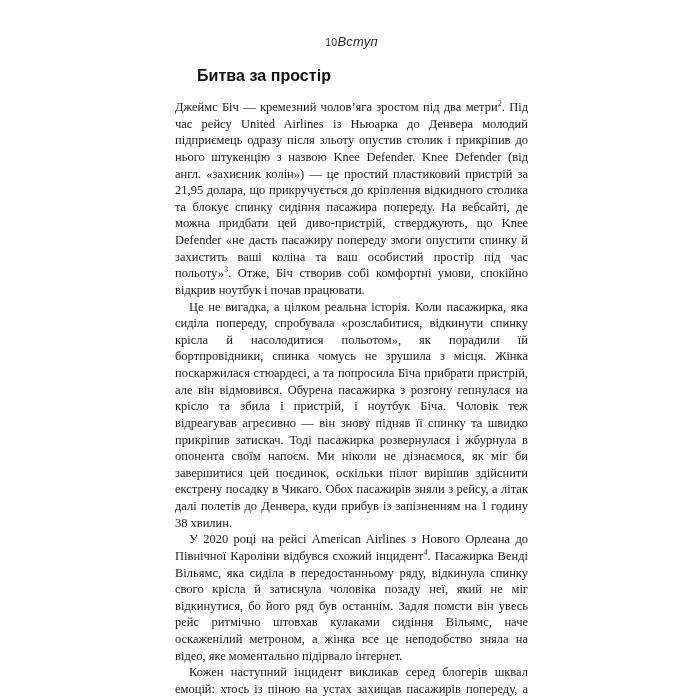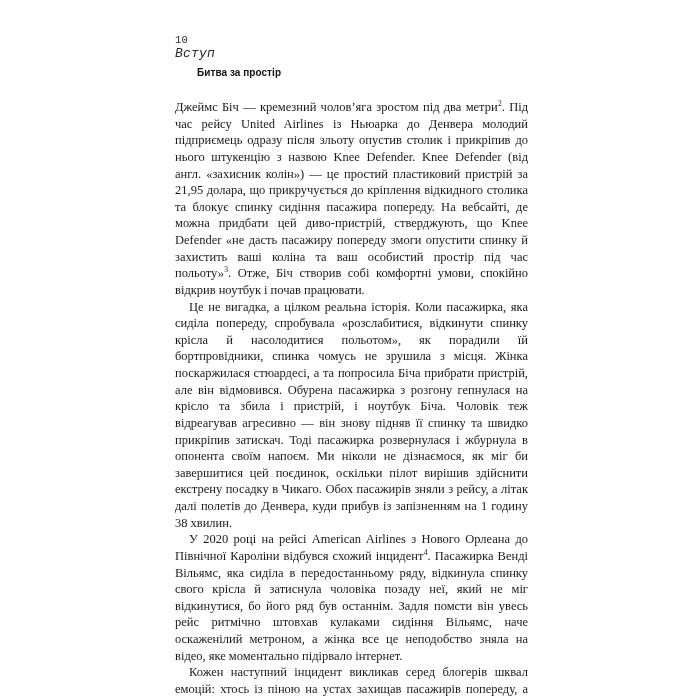--- a/index.html
+++ b/index.html
@@ -20,43 +20,42 @@
   }
 
   
   .running-head {
     position: absolute;
     left: 175px;
     top: 34px;
     width: 353px;
     display: flex;
     align-items: baseline;
-    justify-content: flex-start;
-    font-family: Liberation Mono, monospace;
-    flex-direction: column;
+    justify-content: center;
+    font-family: Liberation Sans, sans-serif;
   }
   .folio {
     font-size: 10.5px;
     letter-spacing: 0.3px;
     color: #2b2b2b;
   }
   .head-title {
     font-size: 13px;
     font-style: italic;
     color: #2b2b2b;
     letter-spacing: 0.2px;
   }
 
   
   .section-heading {
     position: absolute;
     left: 197px;
     top: 67px;
     font-family: "Liberation Sans", "DejaVu Sans", sans-serif;
-    font-size: 10px;
+    font-size: 16px;
     font-weight: 700;
     letter-spacing: 0.05px;
     color: #111111;
   }
 
   
   .body-block {
     position: absolute;
     left: 175px;
     top: 99px;

